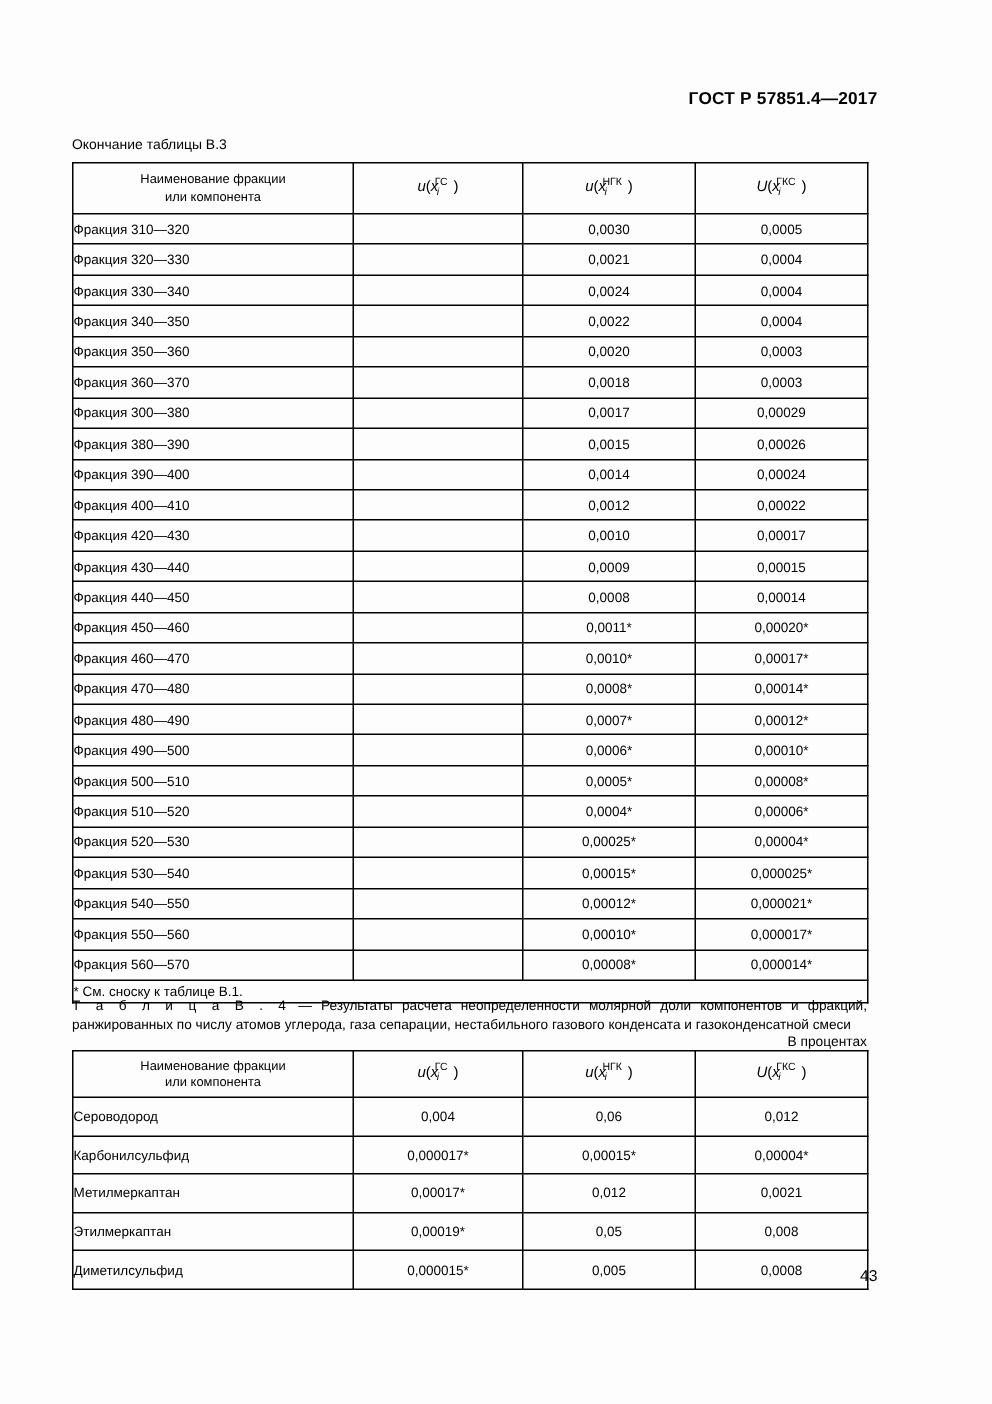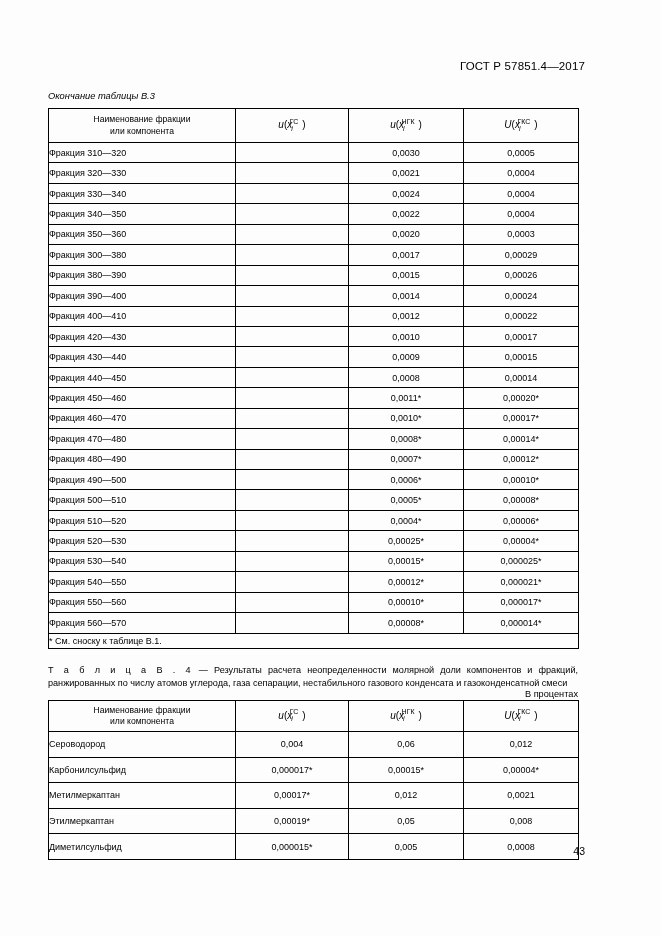--- a/index.html
+++ b/index.html
@@ -23,33 +23,32 @@
     height: 936px;
     background: #fdfdfd;
   }
 
   
   .running-head {
     position: absolute;
     right: 76px;
     top: 60px;
     font-size: 11.5px;
-    font-weight: normal;
+    font-weight: bold;
     letter-spacing: 0.15px;
     white-space: nowrap;
     padding-left: 24px;
   }
 
   
   .table-continuation {
     position: absolute;
     left: 48px;
     top: 91px;
     font-size: 9.3px;
-    font-style: italic;
     white-space: nowrap;
   }
 
   
   .data-table {
     position: absolute;
     border-collapse: collapse;
     table-layout: fixed;
     font-size: 9px;
   }
@@ -211,20 +210,26 @@
           <td class="cell-val">0,0022</td>
           <td class="cell-val">0,0004</td>
         </tr>
         <tr>
           <td class="cell-name">Фракция 350—360</td>
           <td class="cell-empty"></td>
           <td class="cell-val">0,0020</td>
           <td class="cell-val">0,0003</td>
         </tr>
         <tr>
+          <td class="cell-name">Фракция 360—370</td>
+          <td class="cell-empty"></td>
+          <td class="cell-val">0,0018</td>
+          <td class="cell-val">0,0003</td>
+        </tr>
+        <tr>
           <td class="cell-name">Фракция 300—380</td>
           <td class="cell-empty"></td>
           <td class="cell-val">0,0017</td>
           <td class="cell-val">0,00029</td>
         </tr>
         <tr>
           <td class="cell-name">Фракция 380—390</td>
           <td class="cell-empty"></td>
           <td class="cell-val">0,0015</td>
           <td class="cell-val">0,00026</td>

